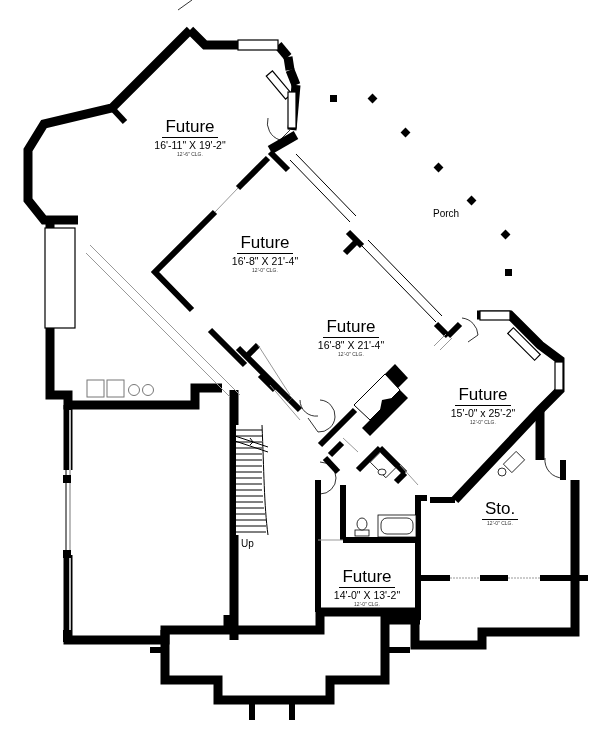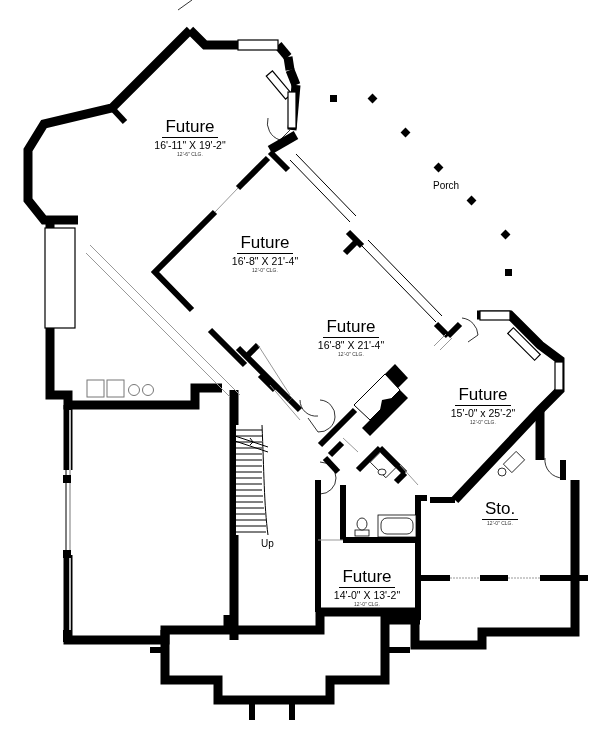--- a/index.html
+++ b/index.html
@@ -241,14 +241,14 @@
   <div class="room-name">Sto.</div>
   <div class="room-clg">12'-0" CLG.</div>
 </div>
 
 <div class="room-label" style="left:312px; top:568px; width:110px;">
   <div class="room-name">Future</div>
   <div class="room-dim">14'-0" X 13'-2"</div>
   <div class="room-clg">12'-0" CLG.</div>
 </div>
 
-<div class="plain-label" style="left:385px; top:180px;padding-left:48px;">Porch</div>
-<div class="plain-label" style="left:241px; top:538px;margin-left:20px;">Up</div>
+<div class="plain-label" style="left:385px; top:208px;padding-left:48px;">Porch</div>
+<div class="plain-label" style="left:241px; top:538px;">Up</div>
 
 </body></html>

